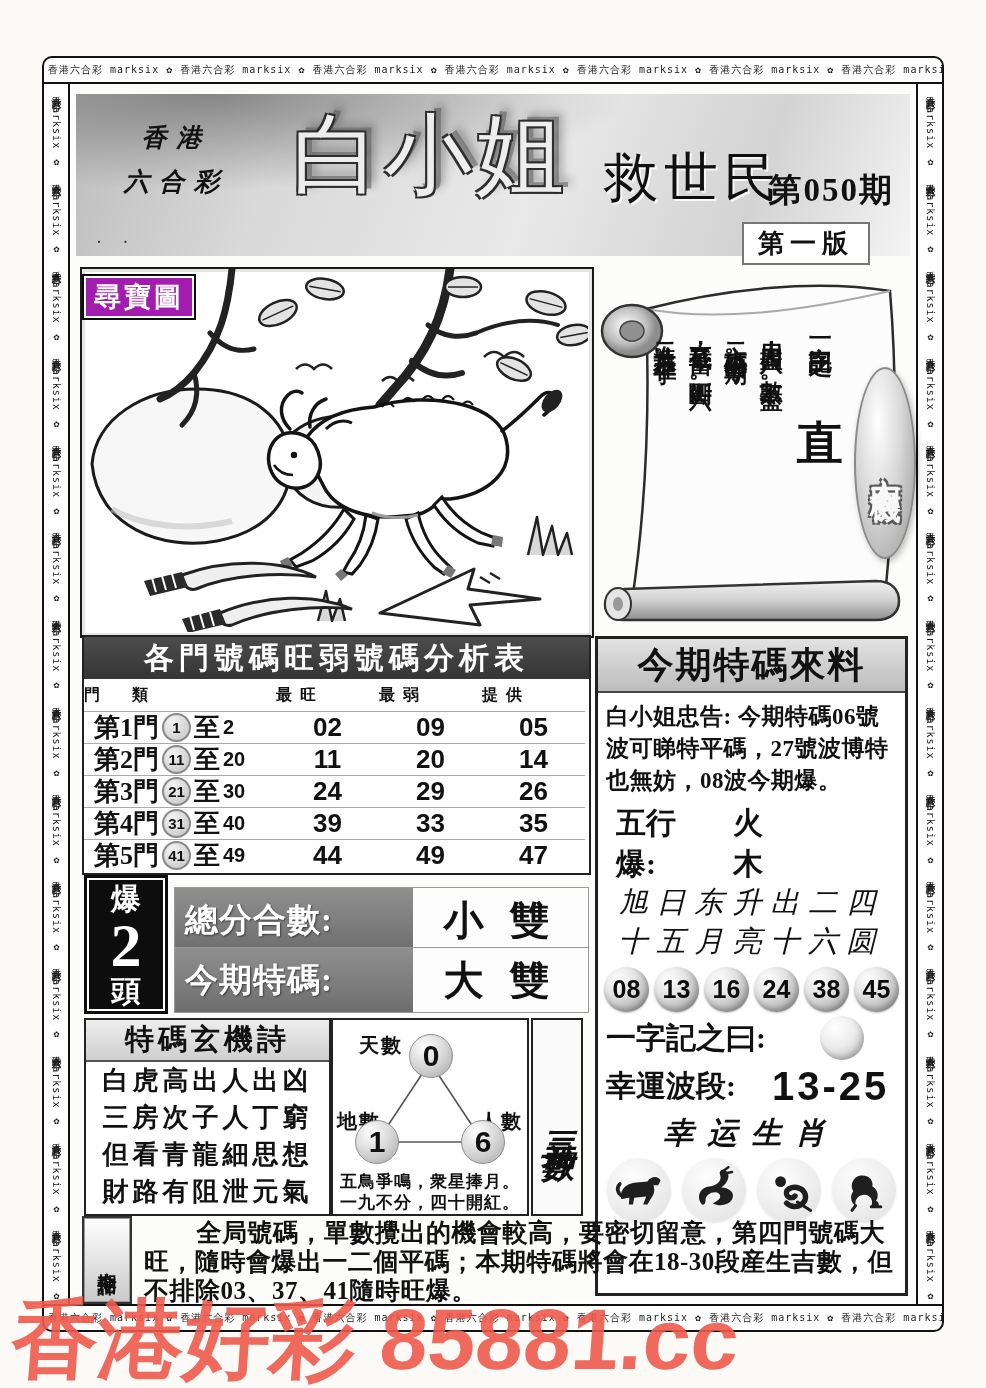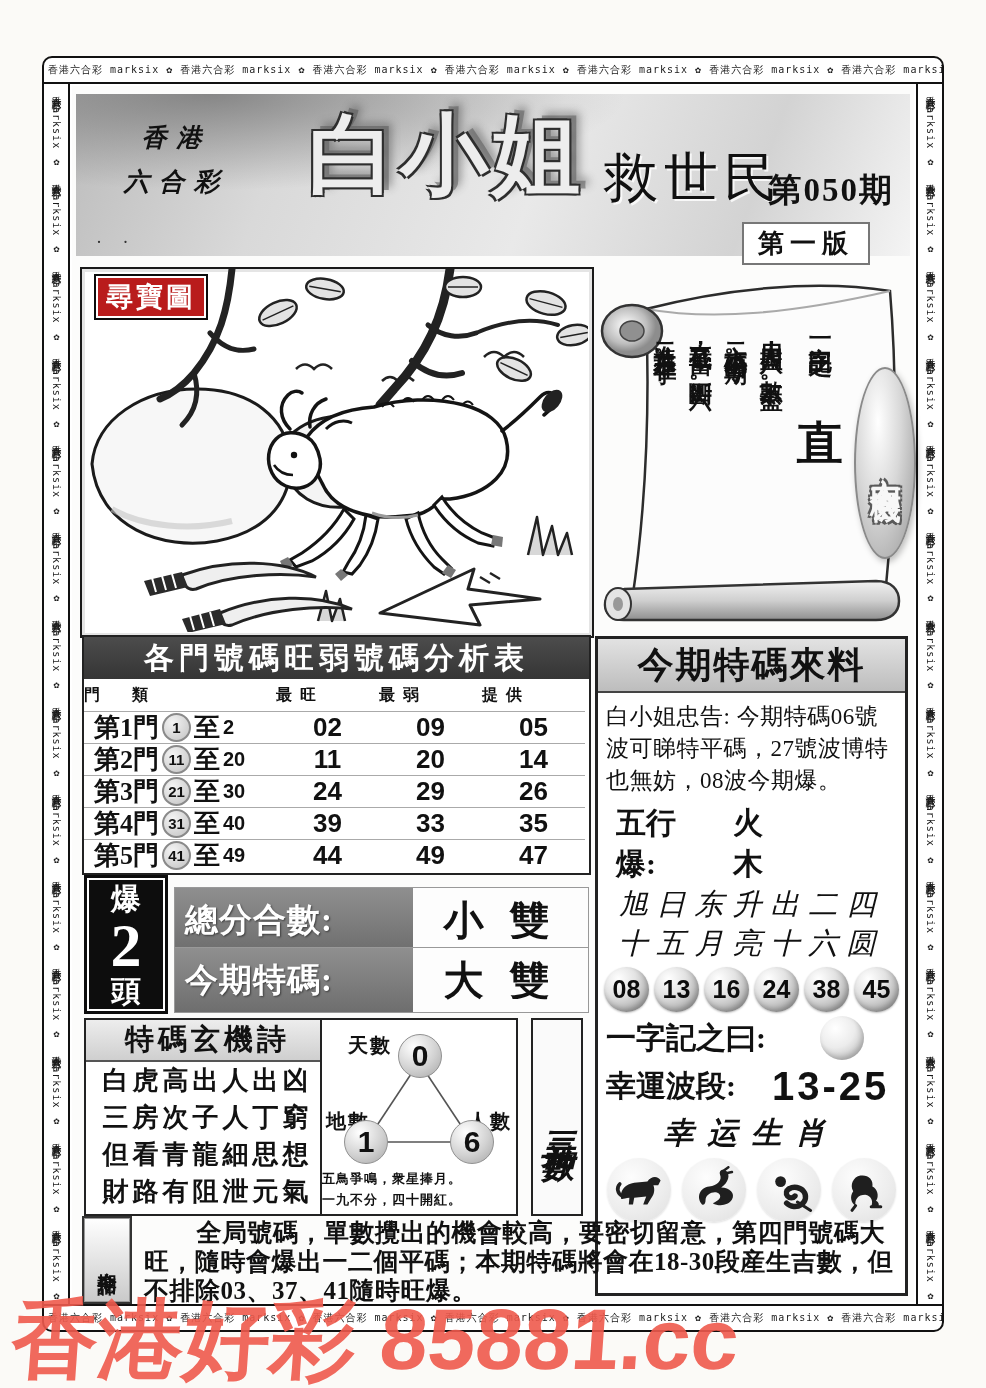--- a/index.html
+++ b/index.html
@@ -25,34 +25,34 @@
   .content{position:absolute;left:28px;top:28px;width:842px;height:1216px;background:#fcfcfb;}
 
   
   .header{position:absolute;left:4px;top:8px;width:834px;height:162px;
     background:
       radial-gradient(ellipse at 16% 0%, rgba(110,110,110,.75) 0%, rgba(110,110,110,0) 42%),
       linear-gradient(110deg,#bdbdbd 0%,#d9d9d9 25%,#e9e9e9 55%,#d3d3d3 80%,#f4f4f4 100%);}
   .brand{position:absolute;left:48px;top:22px;text-align:center;font-weight:bold;
     font-size:25px;line-height:44px;letter-spacing:10px;font-style:italic;}
   .brand-dots{position:absolute;left:20px;top:138px;font-size:18px;letter-spacing:8px;color:#333;}
-  .title-main{position:absolute;left:232px;top:2px;font-size:88px;font-weight:bold;letter-spacing:4px;
+  .title-main{position:absolute;left:216px;top:2px;font-size:88px;font-weight:normal;letter-spacing:4px;
     color:#ededed;
     text-shadow:-2px -2px 0 #2e2e2e,2px -2px 0 #2e2e2e,-2px 2px 0 #2e2e2e,2px 2px 0 #2e2e2e,
       7px -5px 0 rgba(90,90,90,.55),10px -8px 8px rgba(60,60,60,.45);}
   .title-sub{position:absolute;left:528px;top:48px;font-size:54px;font-weight:normal;color:#101010;
     letter-spacing:6px;text-shadow:2px 2px 0 rgba(255,255,255,.8);}
   .issue{position:absolute;right:16px;top:74px;font-size:33px;font-weight:bold;letter-spacing:2px;}
   .edition{position:absolute;right:40px;top:128px;background:#fff;border:2px solid #777;
     font-size:26px;font-weight:bold;padding:2px 14px;letter-spacing:6px;}
 
   
   .picture{position:absolute;left:8px;top:181px;width:510px;height:367px;background:#fff;
     border:2px solid #1a1a1a;box-shadow:0 0 0 3px #e5e5e5 inset;}
-  .pic-label{position:absolute;left:14px;top:7px;background:#b91c1c;color:#fff;border:2px solid #fff;
+  .pic-label{position:absolute;left:2px;top:7px;background:#a21caf;color:#fff;border:2px solid #fff;
     box-shadow:0 0 0 2px #0c0c0c;font-size:27px;font-weight:bold;padding:1px 8px;letter-spacing:3px;z-index:2;}
   .picture svg{position:absolute;left:0;top:0;}
 
   
   .scrollbox{position:absolute;left:522px;top:181px;width:316px;height:367px;}
   .scroll-text{position:absolute;left:48px;top:58px;height:262px;writing-mode:vertical-rl;
     text-orientation:upright;font-weight:bold;font-size:23px;line-height:1.15;letter-spacing:3px;z-index:2;}
   .scroll-col{margin-left:9px;}
   .scroll-intro .big{font-size:46px;letter-spacing:0;margin-top:14px;display:inline-block;}
   .badge{position:absolute;right:-6px;top:100px;width:58px;height:188px;border-radius:50%;
@@ -92,44 +92,44 @@
   .burst-value{flex:1;background:#fdfdfd;font-size:40px;font-weight:bold;letter-spacing:26px;
     display:flex;align-items:center;justify-content:center;padding-left:18px;}
 
   
   .mpoem{position:absolute;left:12px;top:932px;width:243px;height:194px;border:2px solid #222;background:#fff;}
   .mpoem-title{height:40px;background:linear-gradient(#ededed,#cfcfcf);border-bottom:2px solid #555;
     font-size:29px;font-weight:bold;letter-spacing:4px;display:flex;align-items:center;justify-content:center;}
   .mpoem-line{font-size:26px;font-weight:bold;text-align:center;letter-spacing:4px;line-height:37px;}
 
   
-  .trinity{position:absolute;left:248px;top:932px;width:194px;height:194px;border:2px solid #222;background:#fff;}
+  .trinity{position:absolute;left:259px;top:932px;width:194px;height:194px;border:2px solid #222;background:#fff;}
   .trinity svg{position:absolute;left:0;top:0;}
   .tri-label{position:absolute;font-size:20px;font-weight:bold;letter-spacing:2px;}
   .tri-ball{position:absolute;width:42px;height:42px;border-radius:50%;border:1px solid #909090;
     background:radial-gradient(circle at 35% 28%,#ffffff,#d2d2d2 55%,#a6a6a6);
     display:flex;align-items:center;justify-content:center;
     font:800 30px "Liberation Sans",sans-serif;}
-  .tri-cap{position:absolute;left:0;width:100%;font-size:13px;font-weight:bold;letter-spacing:1px;}
+  .tri-cap{position:absolute;left:0;width:100%;text-align:center;font-size:17px;font-weight:bold;letter-spacing:1px;}
 
   .sanyuan{position:absolute;left:459px;top:932px;width:48px;height:194px;border:2px solid #222;
     background:#fafafa;display:flex;align-items:center;justify-content:center;}
   .sanyuan span{writing-mode:vertical-rl;text-orientation:upright;font-size:33px;font-weight:bold;
     font-style:italic;letter-spacing:6px;}
 
   
   .special{position:absolute;left:523px;top:550px;width:313px;height:660px;border:3px solid #222;
     background:#fff;box-sizing:border-box;}
   .sp-title{height:52px;background:linear-gradient(#e2e2e2,#bdbdbd);border-bottom:2px solid #444;
     display:flex;align-items:center;justify-content:center;font-size:36px;font-weight:bold;letter-spacing:2px;}
-  .sp-advice{padding:8px 8px 2px 8px;font-size:23px;font-weight:normal;line-height:32px;letter-spacing:0.5px;}
+  .sp-advice{padding:8px 8px 2px 8px;font-size:23px;font-weight:bold;line-height:32px;letter-spacing:0.5px;}
   .sp-five{display:flex;align-items:center;padding:4px 8px 0 18px;font-size:30px;font-weight:bold;}
   .sp-five .vals{margin-left:26px;letter-spacing:60px;}
   .sp-poem{font-size:29px;font-style:italic;letter-spacing:9px;text-align:center;line-height:39px;
-    font-family:Liberation Sans, sans-serif;}
+    font-family:Liberation Mono, monospace;}
   .sp-balls{display:flex;justify-content:center;gap:5px;margin-top:4px;}
   .ball{width:45px;height:45px;border-radius:50%;
     background:radial-gradient(circle at 32% 26%,#ffffff 0%,#e3e3e3 38%,#ababab 78%,#8e8e8e 100%);
     box-shadow:inset -2px -3px 5px rgba(0,0,0,.22), 0 1px 2px rgba(0,0,0,.25);
     display:flex;align-items:center;justify-content:center;
     font:800 25px "Liberation Sans",sans-serif;color:#0c0c0c;}
   .sp-row{display:flex;align-items:center;padding:4px 10px 0 8px;font-size:30px;font-weight:bold;}
   .lucky-ball{width:44px;height:44px;border-radius:50%;margin-left:54px;
     background:radial-gradient(circle at 35% 28%,#ffffff 0%,#ececec 45%,#bdbdbd 85%);
     box-shadow:inset -2px -3px 5px rgba(0,0,0,.18);}

